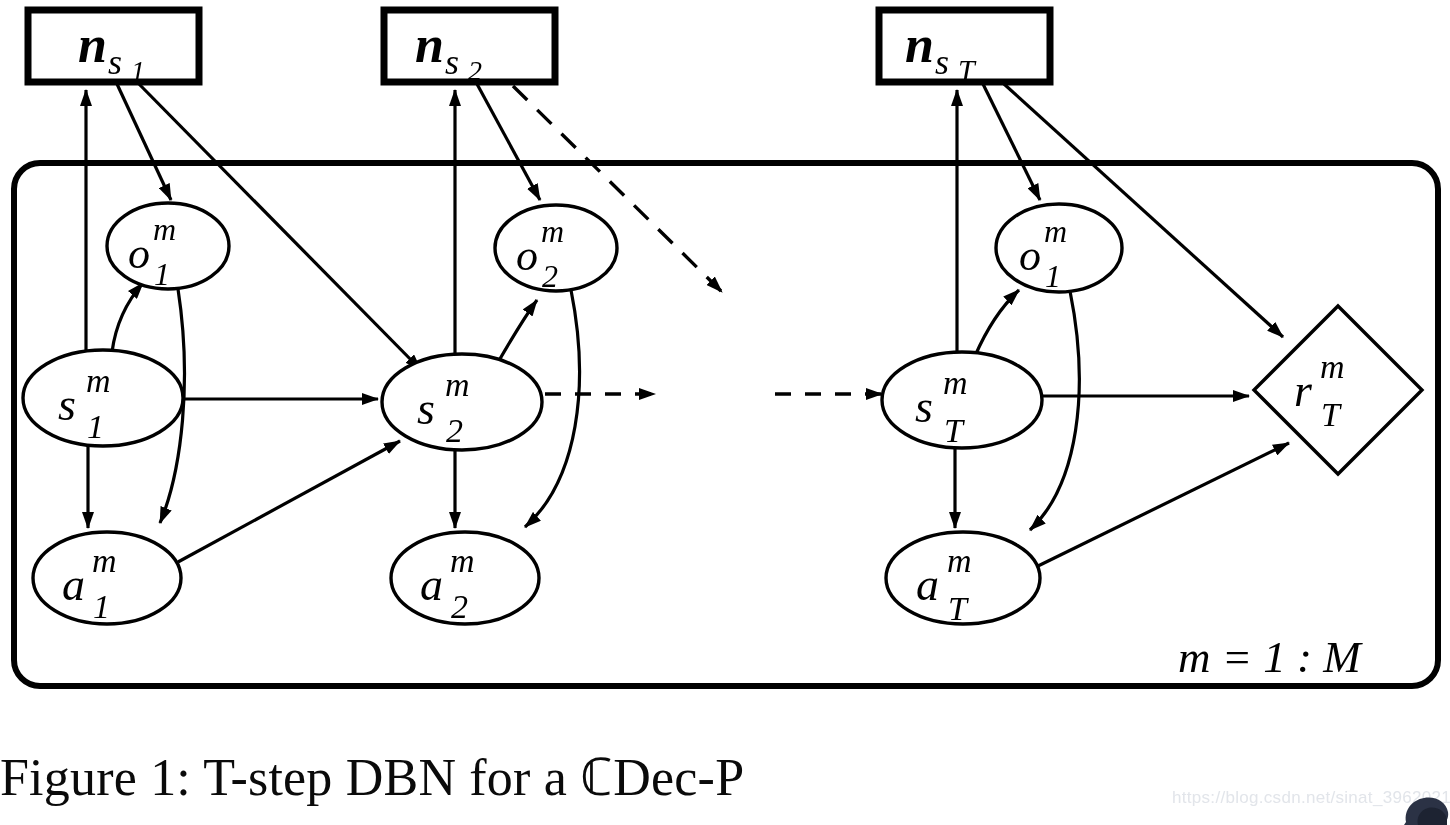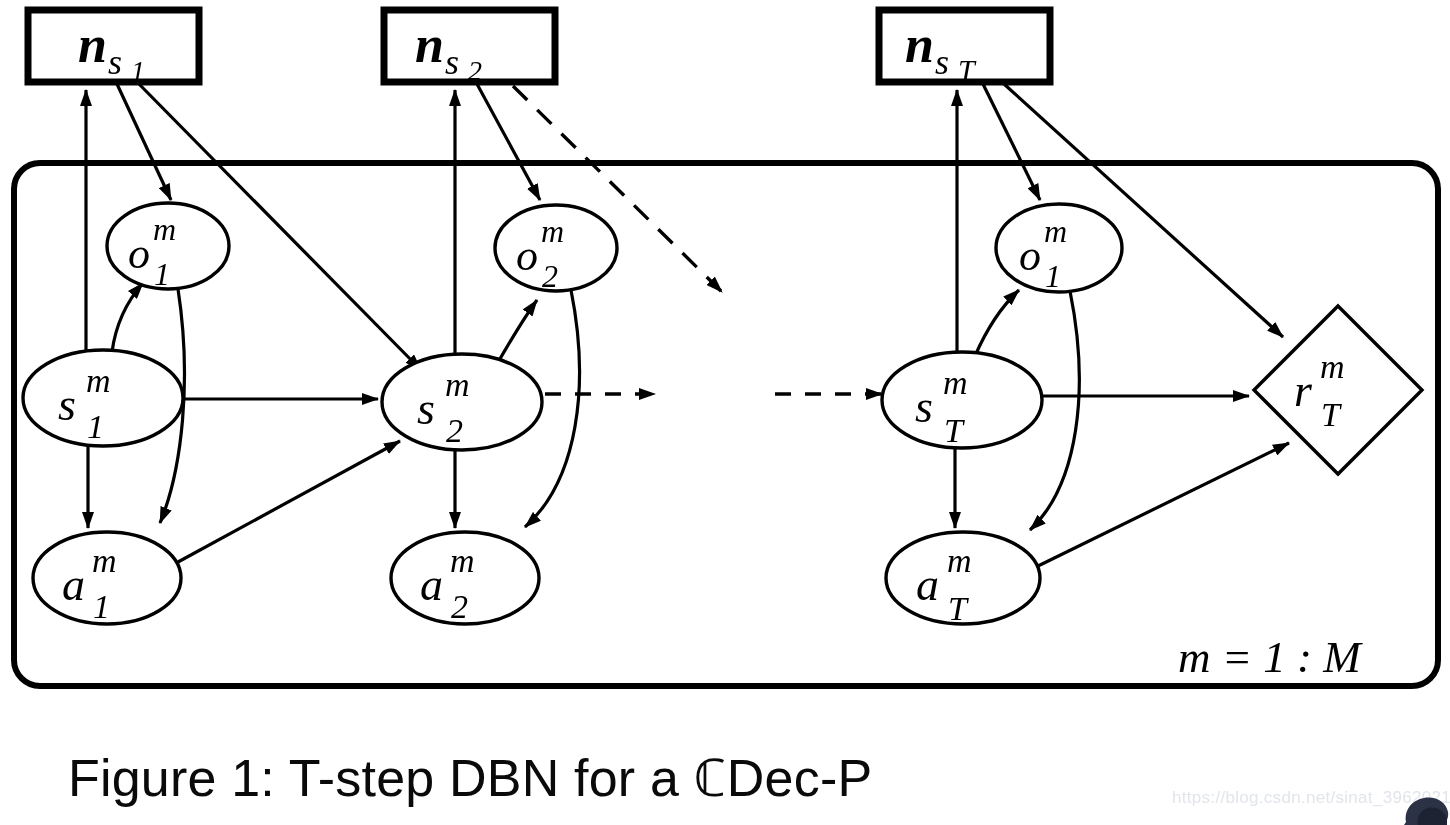--- a/index.html
+++ b/index.html
@@ -2,22 +2,22 @@
 <html><head>
 <meta charset="utf-8">
 <style>
   html,body{margin:0;padding:0;background:#ffffff;}
   body{font-family:"Liberation Serif",serif;}
   #root{position:relative;width:1450px;height:825px;overflow:hidden;background:#fff;}
   svg#dbn{position:absolute;left:0;top:0;width:1450px;height:825px;}
   .nodeLabel{font-family:"Liberation Serif",serif;font-style:italic;}
   .caption{
     position:absolute;left:0;top:735px;width:1450px;height:90px;
-    font-family:Liberation Sans, sans-serif;font-size:52px;color:#0a0a0a;
-    white-space:nowrap;overflow:hidden;padding-left:68px;box-sizing:border-box;
+    font-family:Liberation Serif, serif;font-size:52px;color:#0a0a0a;
+    white-space:nowrap;overflow:hidden;box-sizing:border-box;
     line-height:86px;letter-spacing:0.2px;
   }
   .watermark{
     position:absolute;left:1172px;top:788px;
     font-family:"Liberation Sans",sans-serif;font-size:17px;
     color:#e2e5ea;letter-spacing:0.3px;white-space:nowrap;user-select:none;
   }
   .cornerlogo{
     position:absolute;left:1400px;top:792px;width:50px;height:33px;overflow:hidden;
   }

